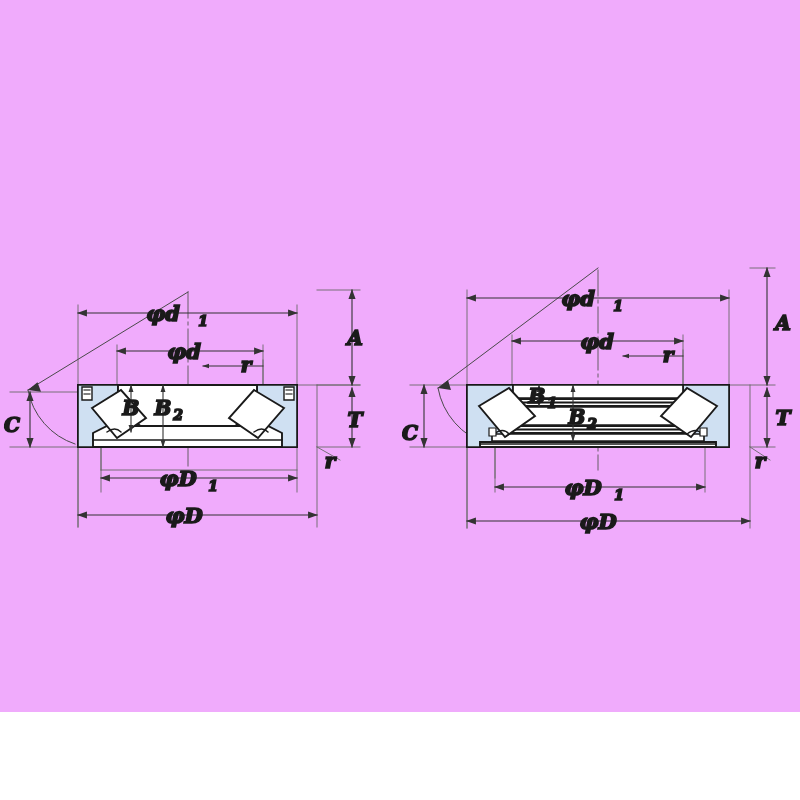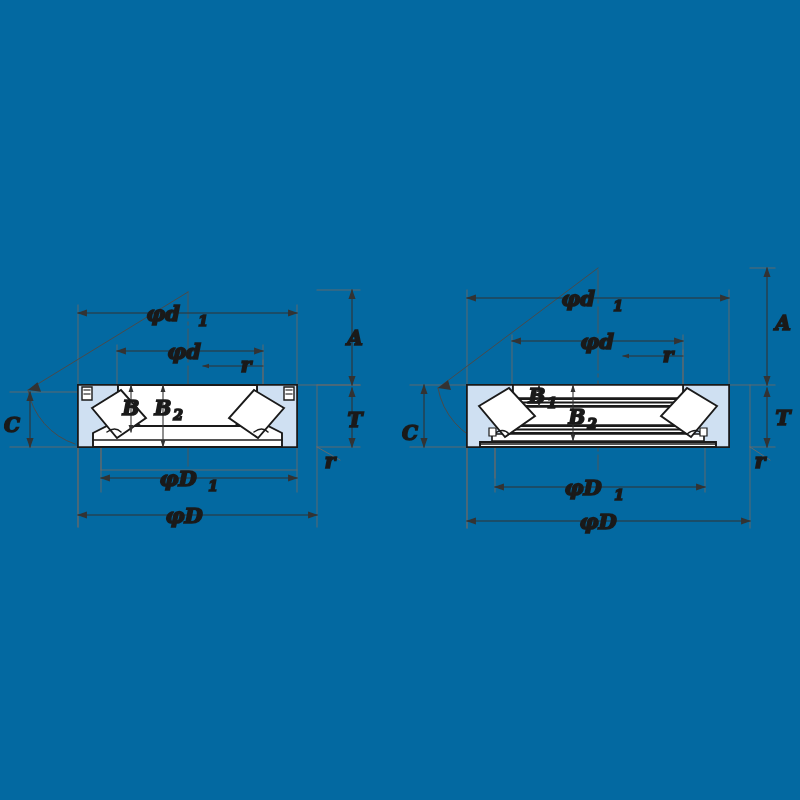--- a/index.html
+++ b/index.html
@@ -1,18 +1,18 @@
 <!DOCTYPE html>
 <html><head>
 <meta charset="utf-8">
 <style>
   html,body{margin:0;padding:0;background:#ffffff;}
   body{width:800px;height:800px;overflow:hidden;
        font-family:"DejaVu Serif","Liberation Serif",serif;}
-  #stage{position:relative;width:800px;height:800px;background:#0369a1;}
+  #stage{position:relative;width:800px;height:712px;background:#f0abfc;}
   svg#drawing{position:absolute;left:0;top:0;width:800px;height:800px;display:block;}
   .lbl{font-family:"DejaVu Serif","Liberation Serif",serif;font-style:italic;
        font-weight:700;fill:#1a1a1a;}
   .lbl-main{font-size:21px;}
   .lbl-sub{font-size:14px;}
   .lbl-cap{font-size:20px;}
 </style>
 </head>
 <body>
 

